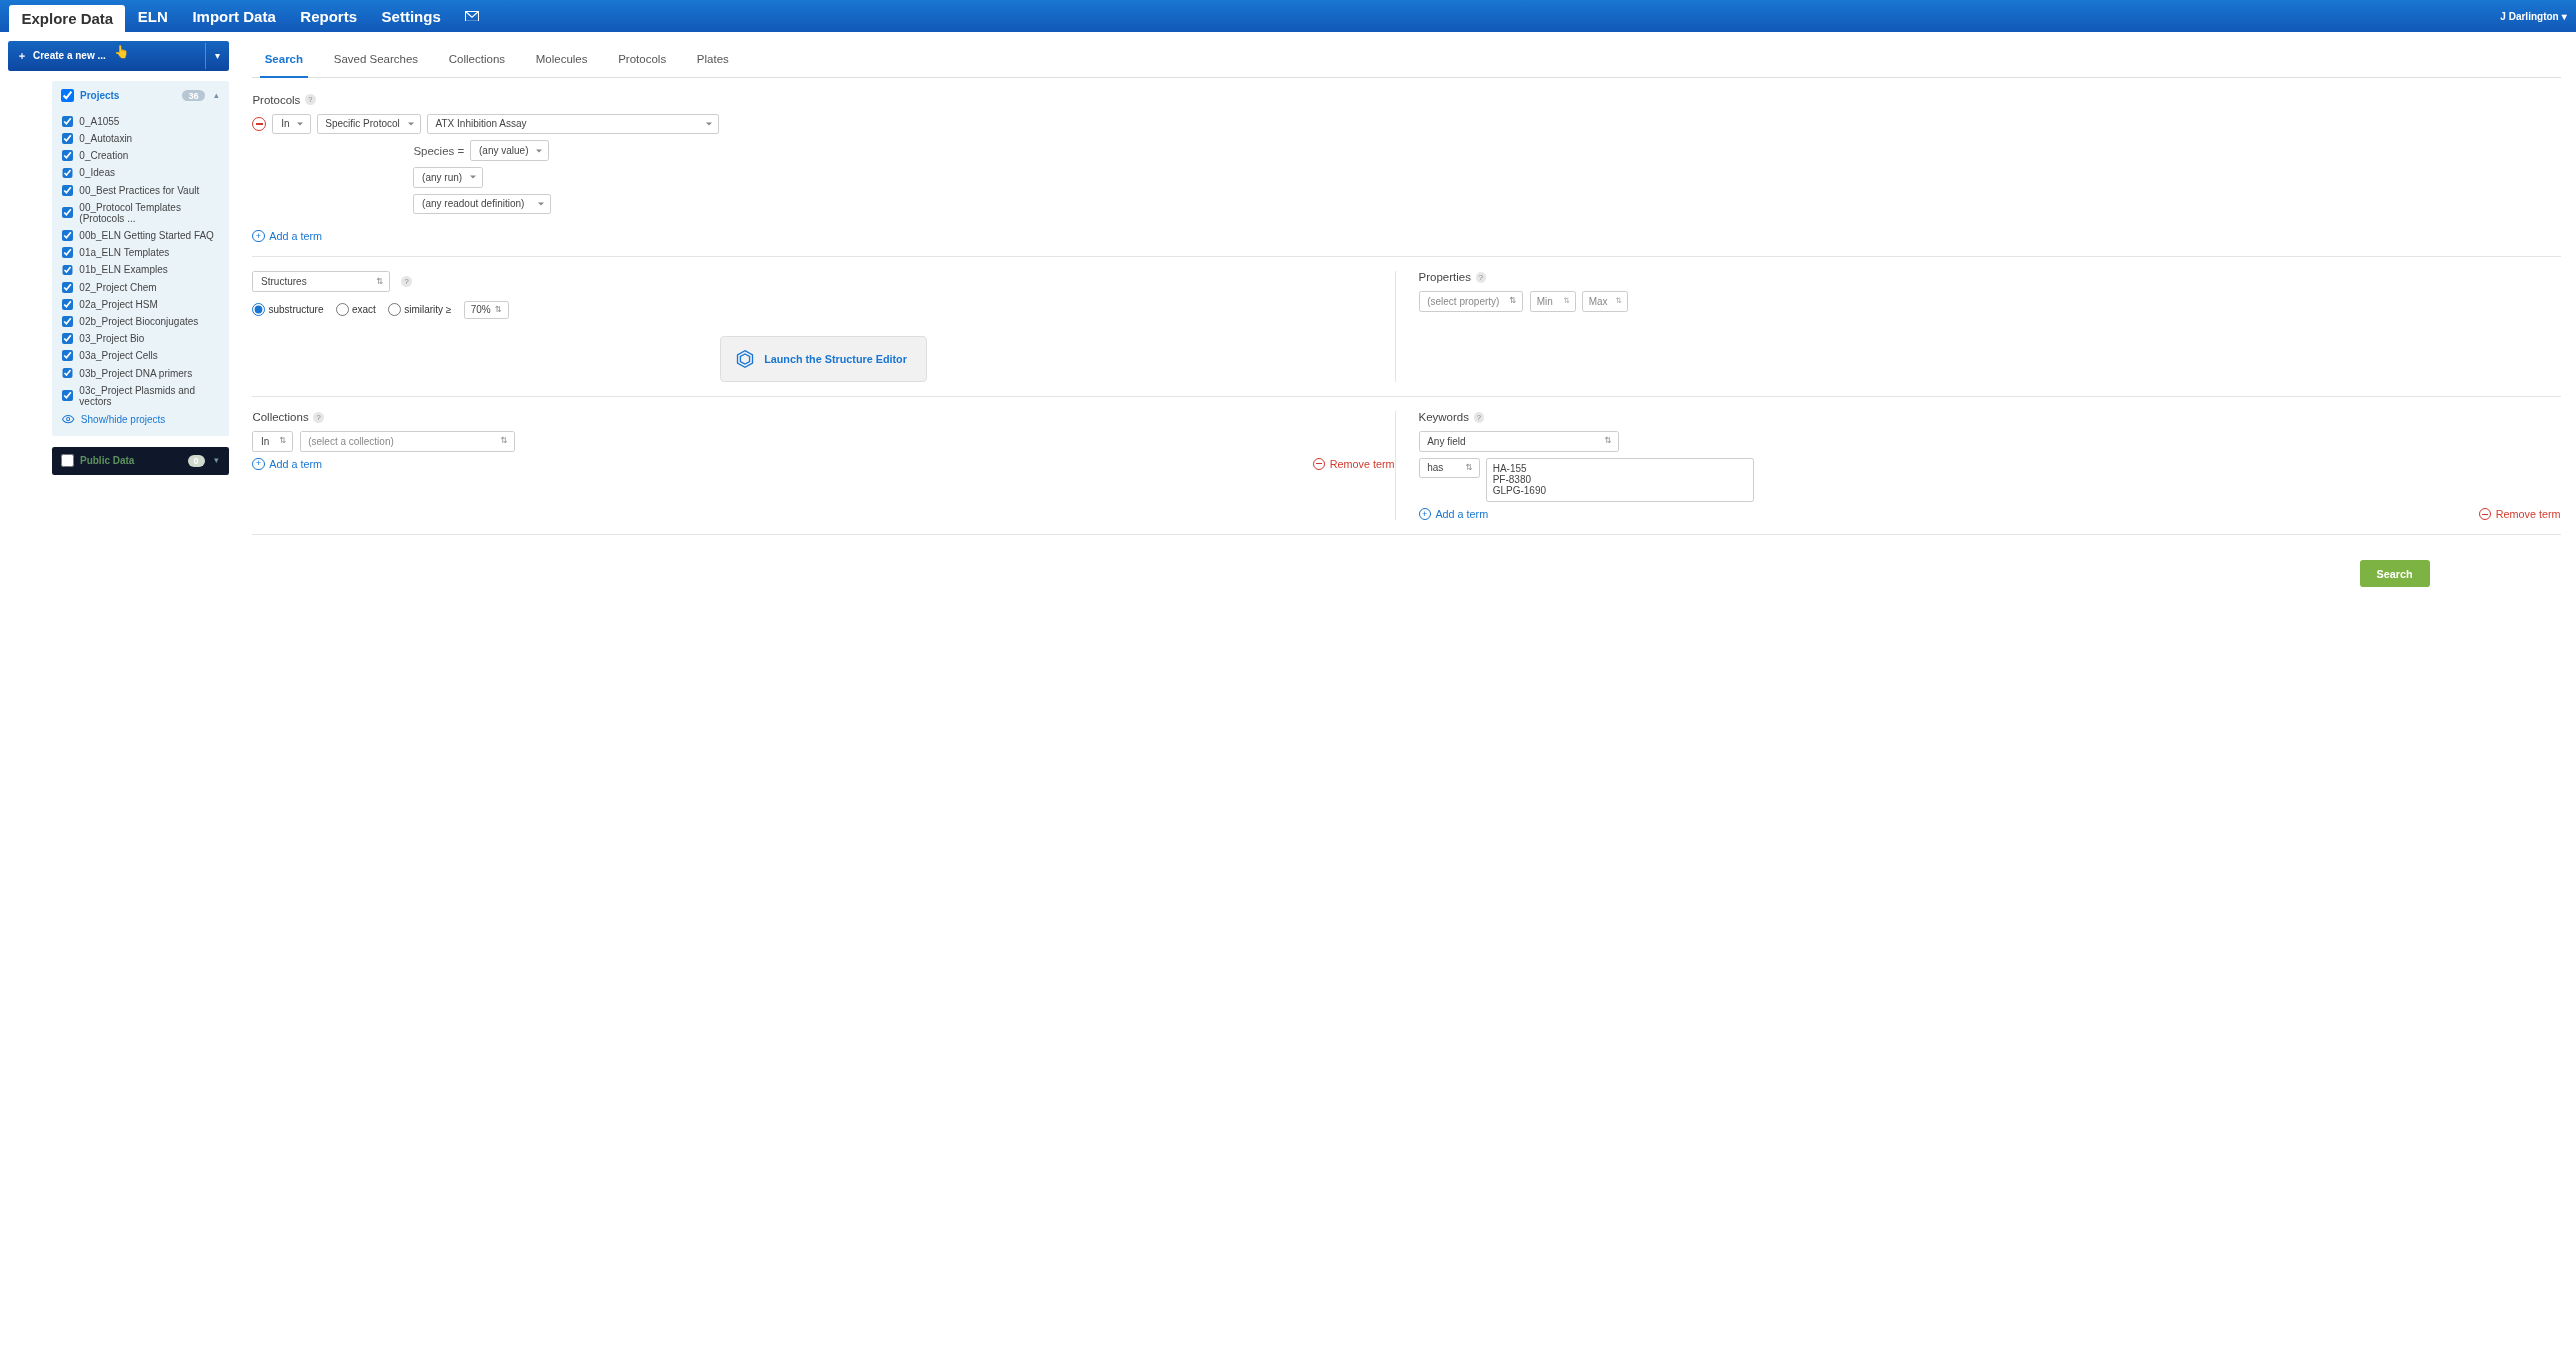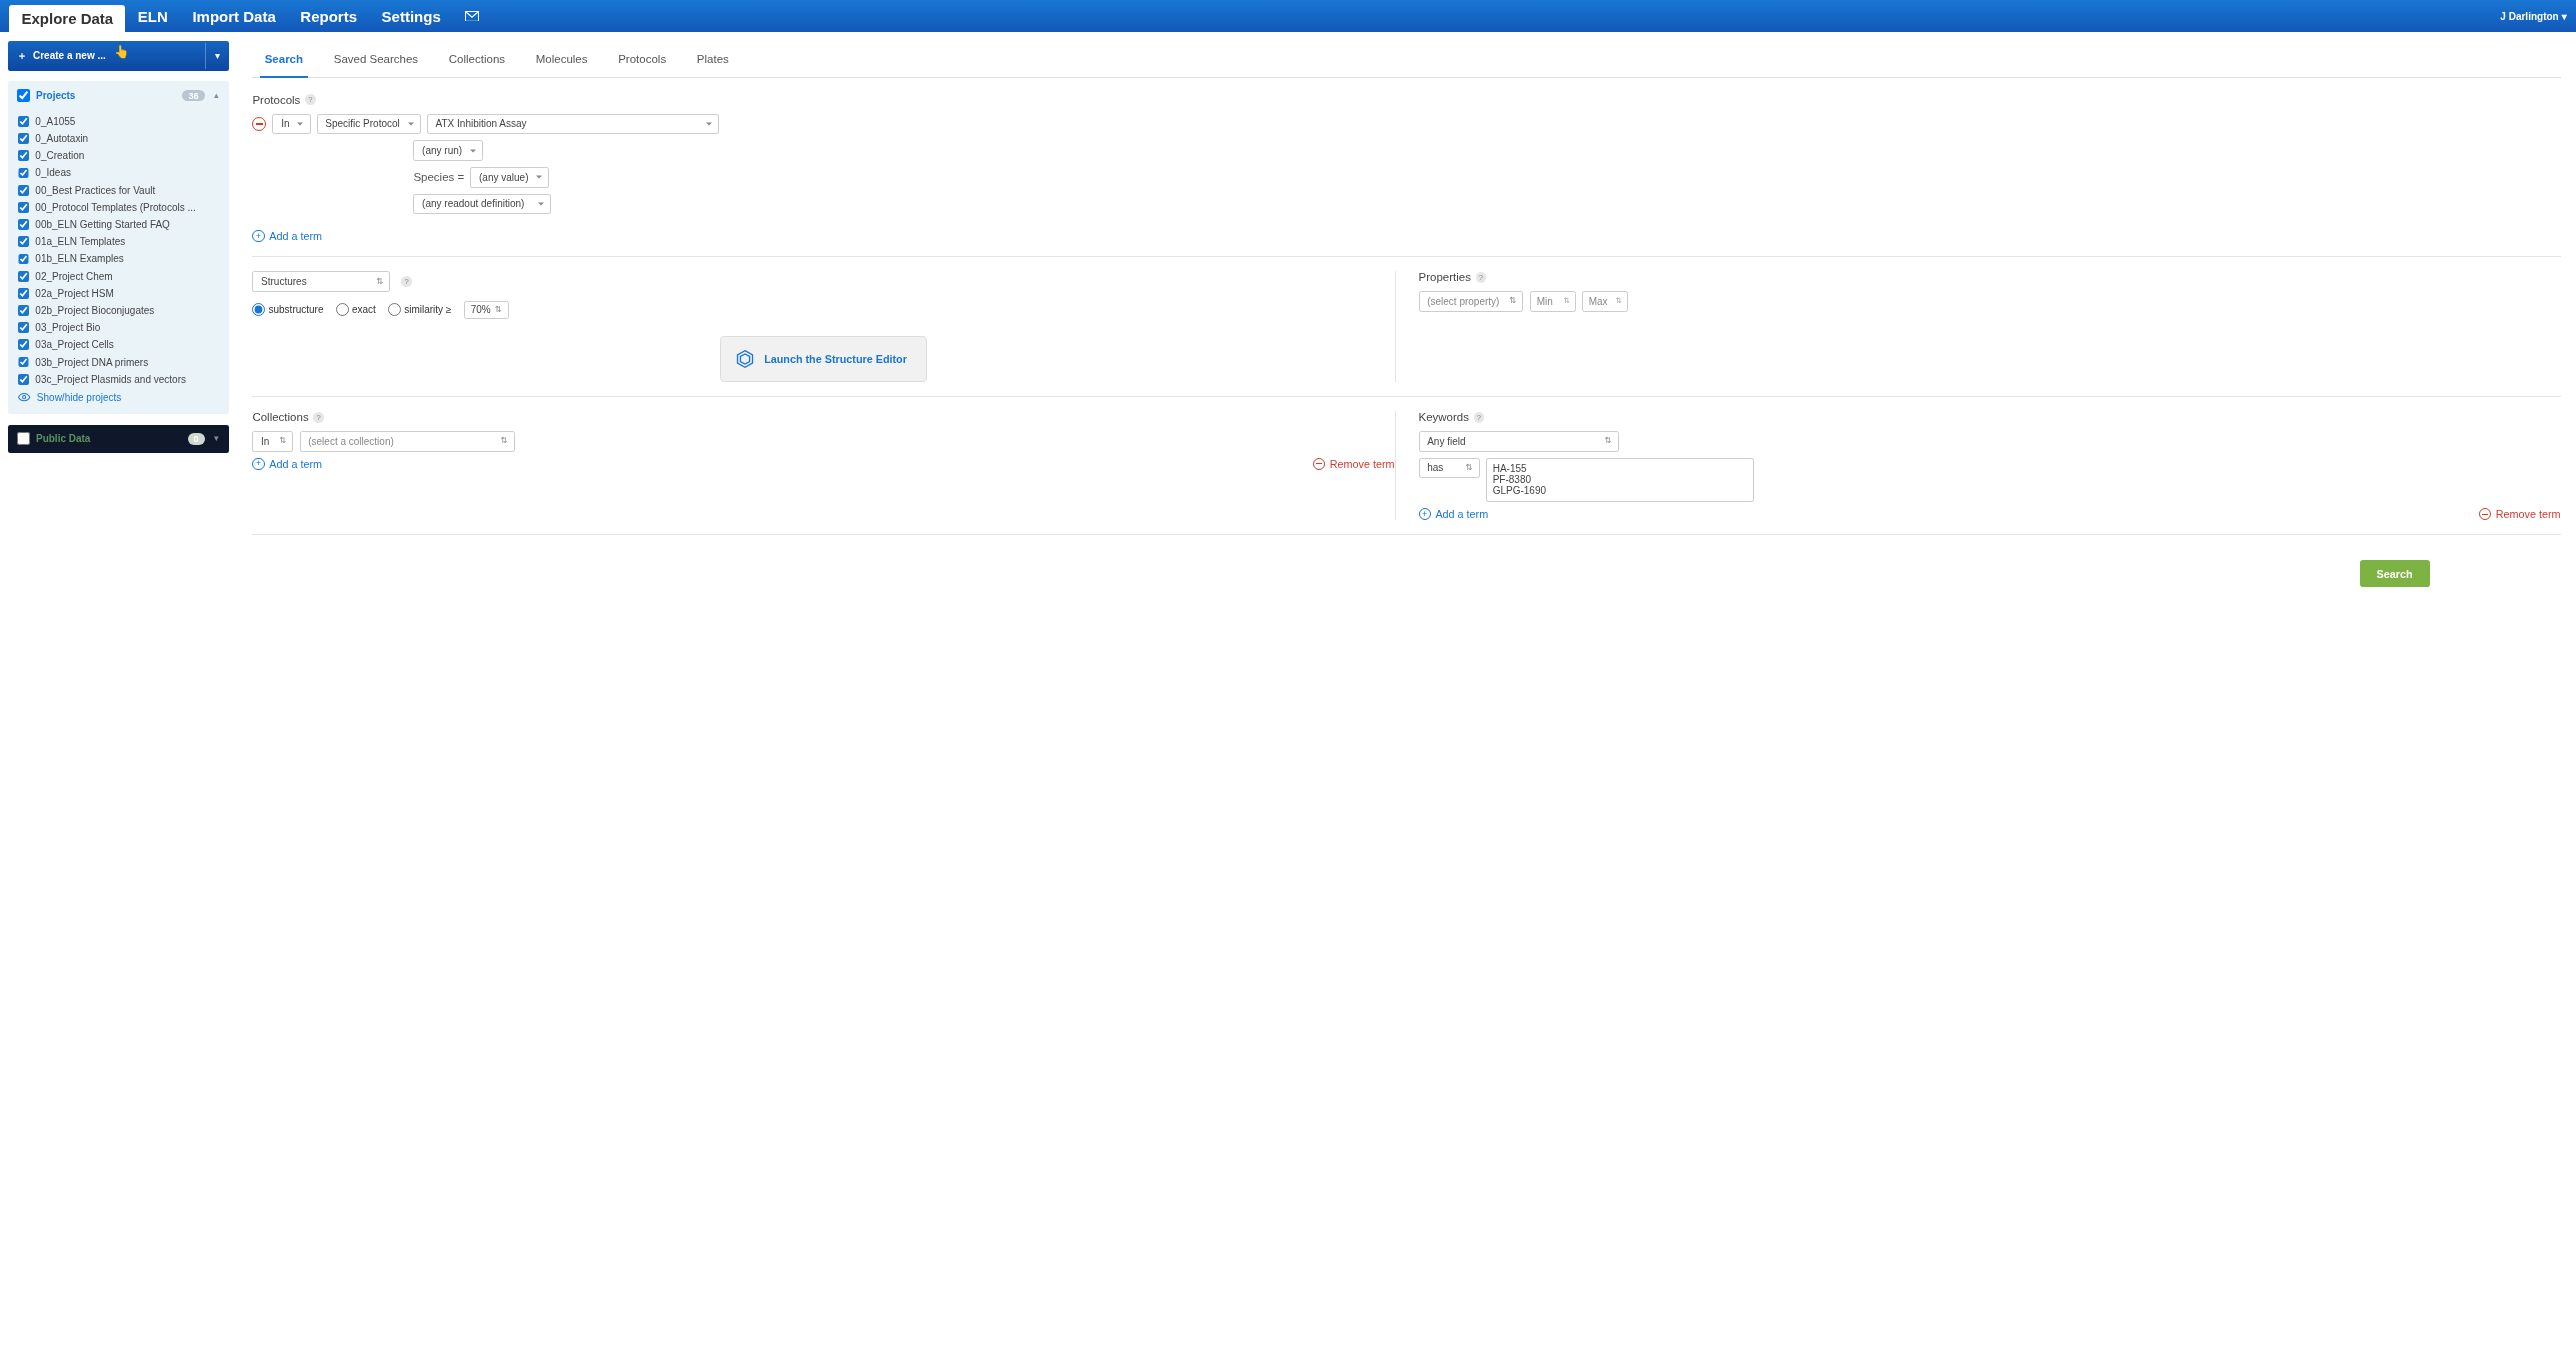--- a/index.html
+++ b/index.html
@@ -9,21 +9,21 @@
 .topbar .nav .tab { display: flex; align-items: center; padding: 0 12.3px; color: #fff; font-weight: 600; cursor: pointer; font-size: 15px; }
 .topbar .nav .tab.active { background: #fff; color: #333; border-radius: 3.1px 3.1px 0 0; margin-top: 4.6px; }
 .topbar .envelope { color: #fff; padding: 0 12.3px; display:flex; align-items:center; }
 .topbar .spacer { flex: 1; }
 .topbar .user { color: #fff; font-weight: 600; display:flex; align-items:center; gap:3.1px; cursor:pointer; }
 .layout { display: flex; }
 .sidebar { width: 237px; padding: 9.2px 7.7px; background:#fff; }
 .create-btn { background: #0d47a1; background: linear-gradient(#1565c0,#0d47a1); color:#fff; display:flex; align-items:center; border-radius:2.3px; overflow:hidden; }
 .create-btn .main { flex:1; display:flex; align-items:center; gap:6.1px; padding:7.7px 9.2px; cursor:pointer; font-weight:600; }
 .create-btn .caret { border-left:0.8px solid rgba(255,255,255,.3); padding:7.7px 9.2px; cursor:pointer; }
-.panel { margin-top: 10.8px; border-radius:2.3px; }
+.panel { margin-top: 10.8px; border-radius:2.3px;margin-left:44px; }
 .panel.projects { background:#eaf3f8; }
 .panel.public { background:#0f172a; }
 .panel-head { display:flex; align-items:center; padding:7.7px 9.2px; cursor:pointer; }
 .panel-head .check { margin-right:6.1px; }
 .panel-head .title { color:#1976d2; font-weight:600; flex:1; }
 .panel-head .badge { background:#b7c6d3; color:#fff; border-radius:9.2px; padding:0.8px 6.1px; font-size:9.2px; font-weight:600; }
 .panel.public .panel-head .badge { background:#cfd9cc; }
 .panel-head .chev { margin-left:7.7px; color:#7890a8; font-size:7.7px;}
 .project-list { max-height: 330px; overflow-y:auto; padding: 3.1px 4.6px 7.7px 7.7px; position:relative; }
 .project-list::-webkit-scrollbar { width:6.1px; }
@@ -216,25 +216,25 @@
         <span>Protocols</span>
         <span class="help">?</span>
       </div>
       <div class="row">
         <span class="remove-circ"></span>
         <span class="dd">In</span>
         <span class="dd">Specific Protocol</span>
         <span class="dd wide">ATX Inhibition Assay</span>
       </div>
       <div class="indent-col">
-        <div><span class="dd">(any run)</span></div>
         <div style="display:flex;align-items:center;gap:6.1px;">
           <span style="font-size:11.5px;color:#555">Species =</span>
           <span class="dd">(any value)</span>
         </div>
+        <div><span class="dd">(any run)</span></div>
         <div><span class="dd mid">(any readout definition)</span></div>
       </div>
       <div style="margin-top:15.4px;">
         <span class="add-link">
           <span class="plus">+</span>
           <span>Add a term</span>
         </span>
       </div>
     </div>
 

